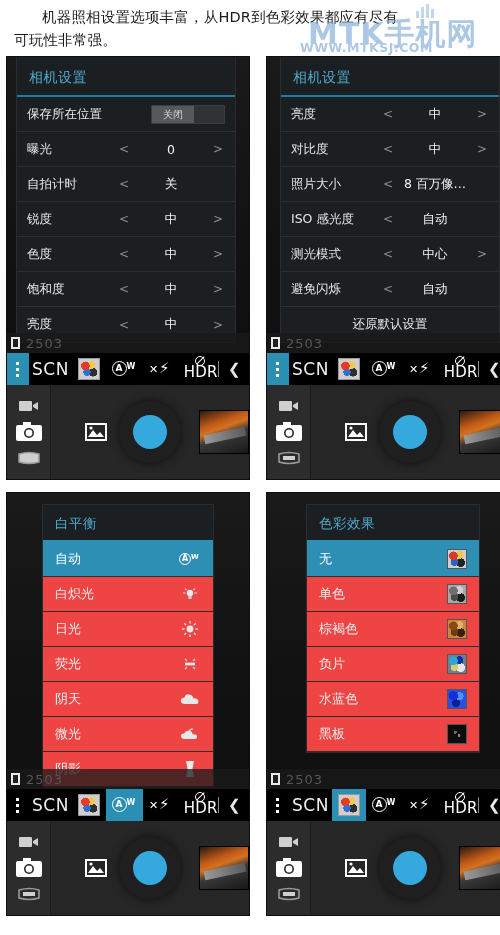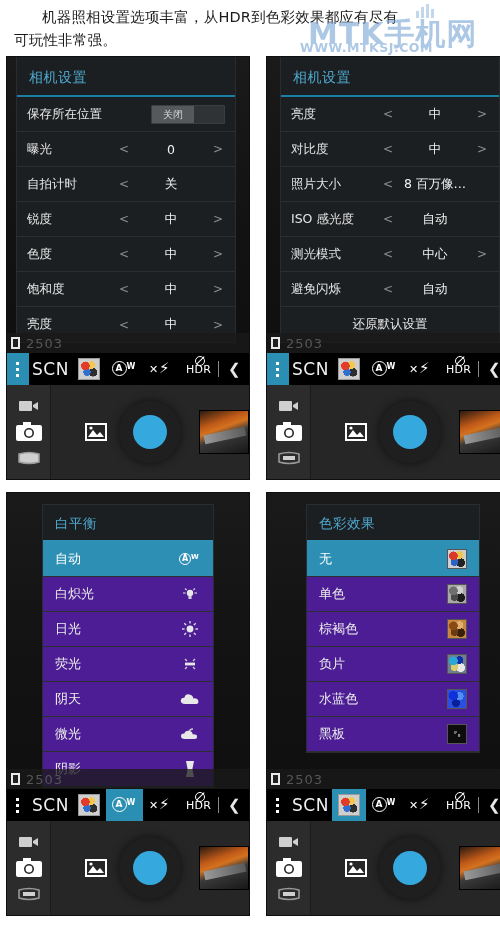--- a/index.html
+++ b/index.html
@@ -129,21 +129,21 @@
 
   .row.center { justify-content: center; }
   .row.center .lbl { min-width: 0; text-align: center; width: 100%; }
 
   
   .lrow {
     display: flex; align-items: center; justify-content: space-between;
     height: 35px; padding: 0 12px 0 12px;
     border-bottom: 1px solid #2b2f31;
     color: #ececec; font-size: 13px;
-    background: #4c1d95;
+    background: #ef4444;
   }
   .lrow.sel { background: #2e8fb4; color: #ffffff; }
   .lrow .ico { width: 22px; height: 22px; display: flex; align-items: center; justify-content: center; }
   .lrow .thumb {
     width: 20px; height: 20px; border: 1px solid #555;
     background-size: cover;
   }
   svg.ic { display:block; }
 
   
@@ -197,21 +197,21 @@
     border: 1.6px solid #fff; border-radius: 50%;
     color: #fff; font-size: 9px; line-height: 12px; text-align: center; font-weight: bold;
   }
   .awbadge .w {
     position: absolute; left: 15px; top: 2px; font-size: 8px; color:#fff; font-weight: bold;
   }
   .flashicon { position: relative; width: 26px; height: 18px; color: #fff; }
   .flashicon .x { position: absolute; left: 1px; top: 3px; font-size: 11px; font-weight: bold; }
   .flashicon .b { position: absolute; left: 11px; top: 0px; font-size: 15px; line-height: 17px; }
   .hdricon { position: relative; width: 30px; height: 24px; color: #fff; text-align: center; }
-  .hdricon .t { position: absolute; left: 0; right: 0; top: 6px; font-size: 11px; letter-spacing: .3px; }
+  .hdricon .t { position: absolute; left: 0; right: 0; top: 6px; font-size: 15px; letter-spacing: .3px; }
   .hdricon .slash {
     position: absolute; left: 11px; top: -1px; width: 10px; height: 10px;
     border: 1.4px solid #fff; border-radius: 50%;
   }
   .hdricon .slash:after {
     content: ""; position: absolute; left: -1px; top: 3px; width: 11px; height: 1.4px;
     background: #fff; transform: rotate(-45deg);
   }
 
   

